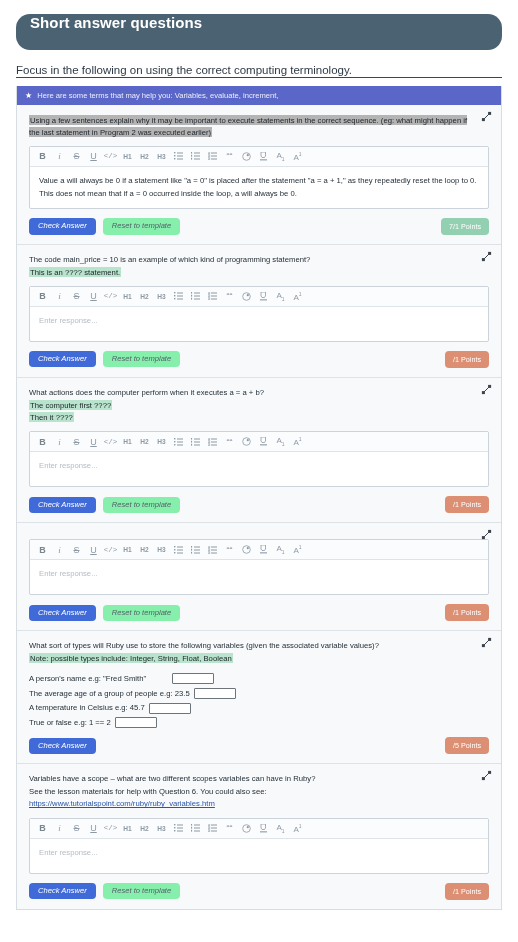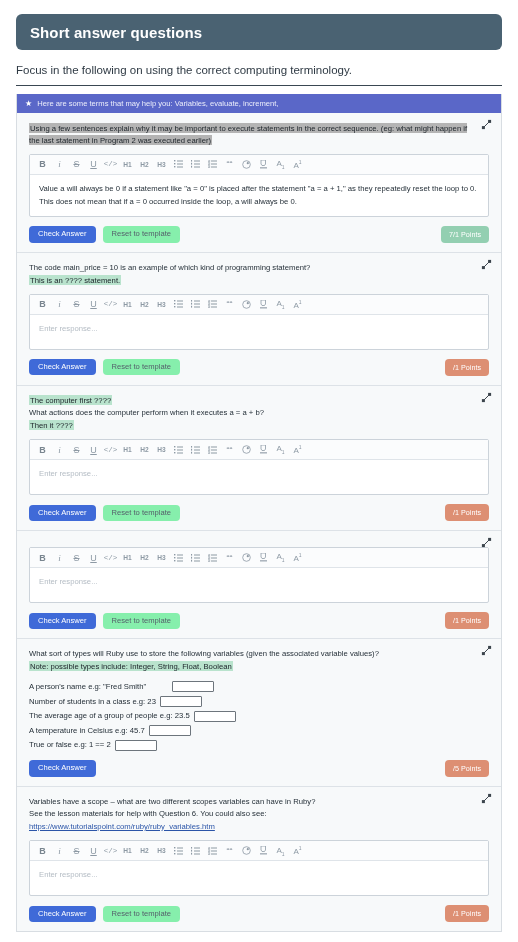--- a/index.html
+++ b/index.html
@@ -9,36 +9,36 @@
     background: #ffffff;
     font-family: "Liberation Sans", sans-serif;
     -webkit-font-smoothing: antialiased;
   }
   .page { width: 518px; height: 942px; overflow: hidden; position: relative; }
 
   
   .title-bar {
     margin: 14px 16px 0 16px;
     background: #4a6272;
-    border-radius: 6px;
+    border-radius: 14px;
     height: 36px;
-    display: flex; align-items: center;
+    display: flex; 
     padding: 0 14px;
   }
   .title-bar .title {
     color: #ffffff;
     font-size: 15px;
     font-weight: 600;
     letter-spacing: .1px;
   }
   .subtitle {
     margin: 14px 16px 0 16px;
     font-size: 11.5px;
     color: #2f3a44;
-    padding-bottom: 9px;
+    padding-bottom: 1px;
     border-bottom: 1.5px solid #3a4752;
   }
 
   
   .quiz {
     margin: 8px 16px 0 16px;
     border: 1px solid #d8dde2;
     border-top: none;
     background: #ffffff;
   }
@@ -156,20 +156,21 @@
     margin-top: 9px;
   }
   .btn {
     font-size: 7.6px;
     border-radius: 4px;
     padding: 4px 9px;
     cursor: pointer;
     border: none;
     line-height: 1.1;
     font-family: "Liberation Sans", sans-serif;
+    font-style: italic;
   }
   .btn-check { background: #3f6ad8; color: #ffffff; font-weight: 400; }
   .btn-reset { background: #86efac; color: #55606b; margin-left: 7px; }
   .points {
     margin-left: auto;
     font-size: 7.2px;
     border-radius: 4px;
     padding: 4px 8px;
     color: #ffffff;
   }
@@ -356,22 +357,22 @@
         </div>
         <div class="qcard">
           <div class="expand-icon">
             <svg width="11" height="11" viewBox="0 0 11 11">
               <path d="M2.4 8.6 L8.6 2.4" stroke="#3b444c" stroke-width="1"></path>
               <rect x="7.1" y="0.9" width="3" height="3" fill="#3b444c"></rect>
               <rect x="0.9" y="7.1" width="3" height="3" fill="#3b444c"></rect>
             </svg>
           </div>
           <div class="qtext">
+            <span class="line"><span class="">What actions does the computer perform when it executes a = a + b?</span></span>
             <span class="line"><span class="hl-green">The computer first ????</span></span>
-            <span class="line"><span class="">What actions does the computer perform when it executes a = a + b?</span></span>
             <span class="line"><span class="hl-green">Then it ????</span></span>
           </div>
           <div class="editor">
             <div class="toolbar">
               <div class="tb-btn bold">B</div>
               <div class="tb-btn ital">i</div>
               <div class="tb-btn strike">S</div>
               <div class="tb-btn under">U</div>
               <div class="tb-btn code">&lt;/&gt;</div>
               <div class="tb-btn hx">H1</div>
@@ -519,24 +520,20 @@
               <rect x="0.9" y="7.1" width="3" height="3" fill="#3b444c"></rect>
             </svg>
           </div>
           <div class="qtext">
             <span class="line"><span class="">What sort of types will Ruby use to store the following variables (given the associated variable values)?</span></span>
             <span class="line"><span class="hl-green">Note: possible types include: Integer, String, Float, Boolean</span></span>
           </div>
           <div class="blank-rows">
             <div class="blank-row">
               <span class="lbl" style="margin-right: 26px;">A person's name e.g: "Fred Smith"</span>
-              <input class="blank-input" type="text" style="">
-            </div>
-            <div class="blank-row">
-              <span class="lbl">Number of students in a class e.g: 23</span>
               <input class="blank-input" type="text" style="">
             </div>
             <div class="blank-row">
               <span class="lbl">The average age of a group of people e.g: 23.5</span>
               <input class="blank-input" type="text" style="">
             </div>
             <div class="blank-row">
               <span class="lbl">A temperature in Celsius e.g: 45.7</span>
               <input class="blank-input" type="text" style="">
             </div>

